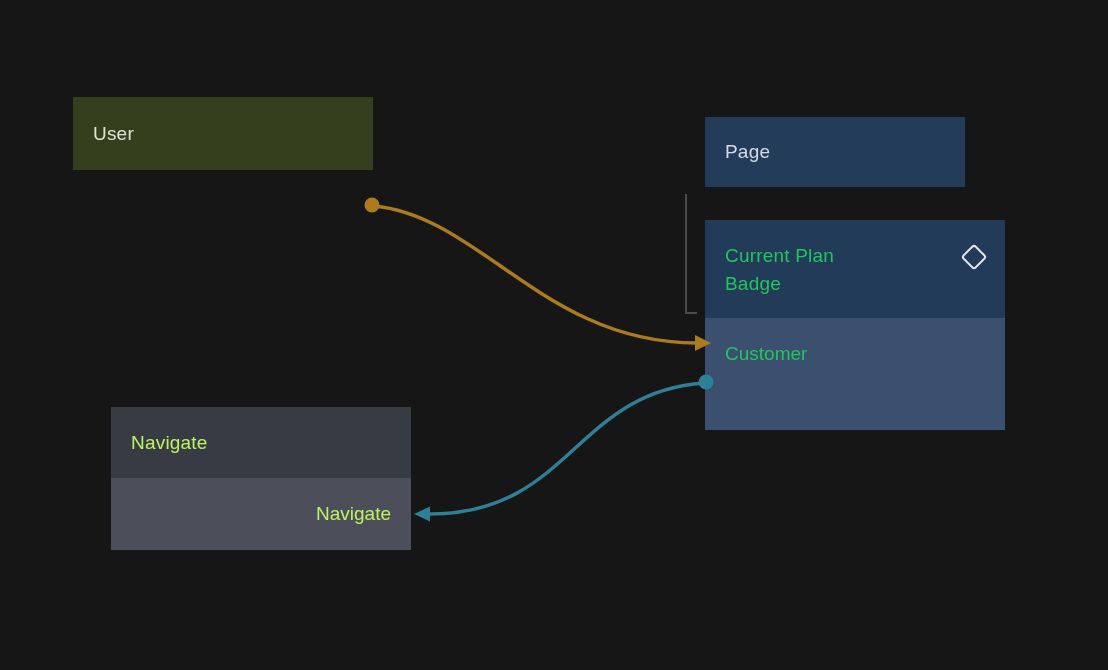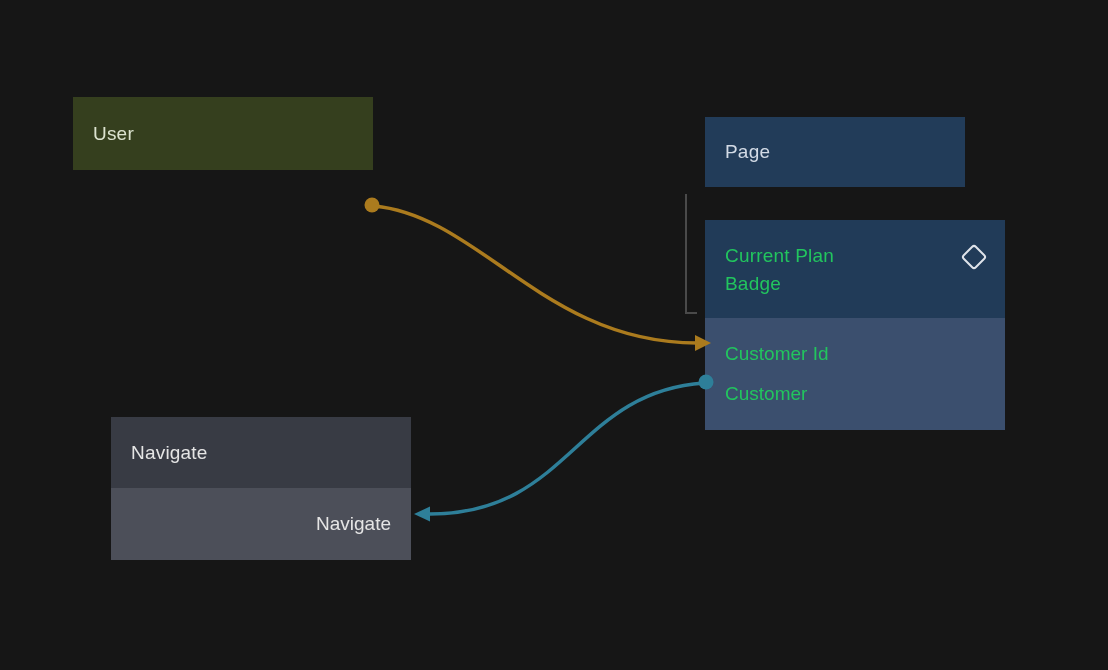--- a/index.html
+++ b/index.html
@@ -48,21 +48,21 @@
     height: 98px;
     background: #213b58;
     align-items: flex-start;
     padding-top: 22px;
   }
   .node-badge .node-title { width: 130px; line-height: 28px; }
   .node-badge .diamond { margin-left: auto; margin-top: 0px; flex: none; }
   .node-badge .node-body { height: 112px; background: #3b4f6e; padding-top: 16px; }
 
   
-  .node-navigate { left: 111px; top: 417px; color: #e5e5e5; }
+  .node-navigate { left: 111px; top: 407px; color: #bef264; }
   .node-navigate .node-header { height: 71px; background: #383b44; }
   .node-navigate .node-body { height: 72px; background: #4c4f59; padding-top: 16px; }
 
   svg.edges {
     position: absolute;
     left: 0; top: 0;
     width: 1108px; height: 670px;
     pointer-events: none;
   }
 </style>
@@ -85,23 +85,20 @@
 
   <div class="node node-badge">
     <div class="node-header">
       <span class="node-title">Current Plan Badge</span>
       <svg class="diamond" width="30" height="30" viewBox="0 0 30 30">
         <rect x="6.5" y="6.5" width="17" height="17" rx="2.5" transform="rotate(45 15 15)" fill="none" stroke-width="2" stroke="#dfe3ea"></rect>
       </svg>
     </div>
     <div class="node-body">
       <div class="field">
-        <span>Customer Id</span>
-      </div>
-      <div class="field">
         <span>Customer</span>
       </div>
     </div>
   </div>
 
   <div class="node node-navigate">
     <div class="node-header">
       <span class="node-title">Navigate</span>
     </div>
     <div class="node-body">

